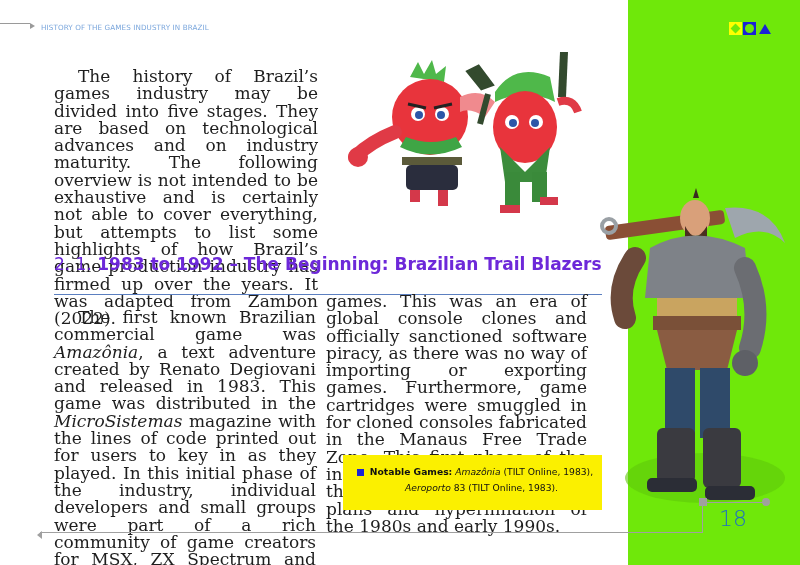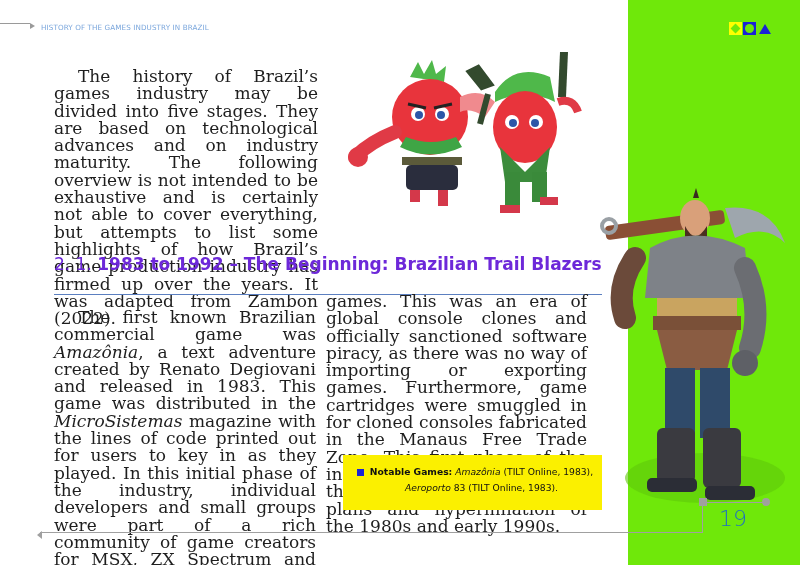--- a/index.html
+++ b/index.html
@@ -139,13 +139,13 @@
   </svg>
 </div>
 
 <div class="deco-line" style="left:703px; top:502px; width:63px; height:1px;"></div>
 <div class="deco-sq" style="left:699px; top:498px;"></div>
 <div class="deco-dot" style="left:762px; top:498px;"></div>
 <div class="deco-line" style="left:702px; top:502px; width:1px; height:30px;"></div>
 <div class="deco-line" style="left:40px; top:532px; width:663px; height:1px;"></div>
 <div class="footer-arrow"></div>
 
-<div class="page-num">19</div>
+<div class="page-num">18</div>
 
 </body></html>

